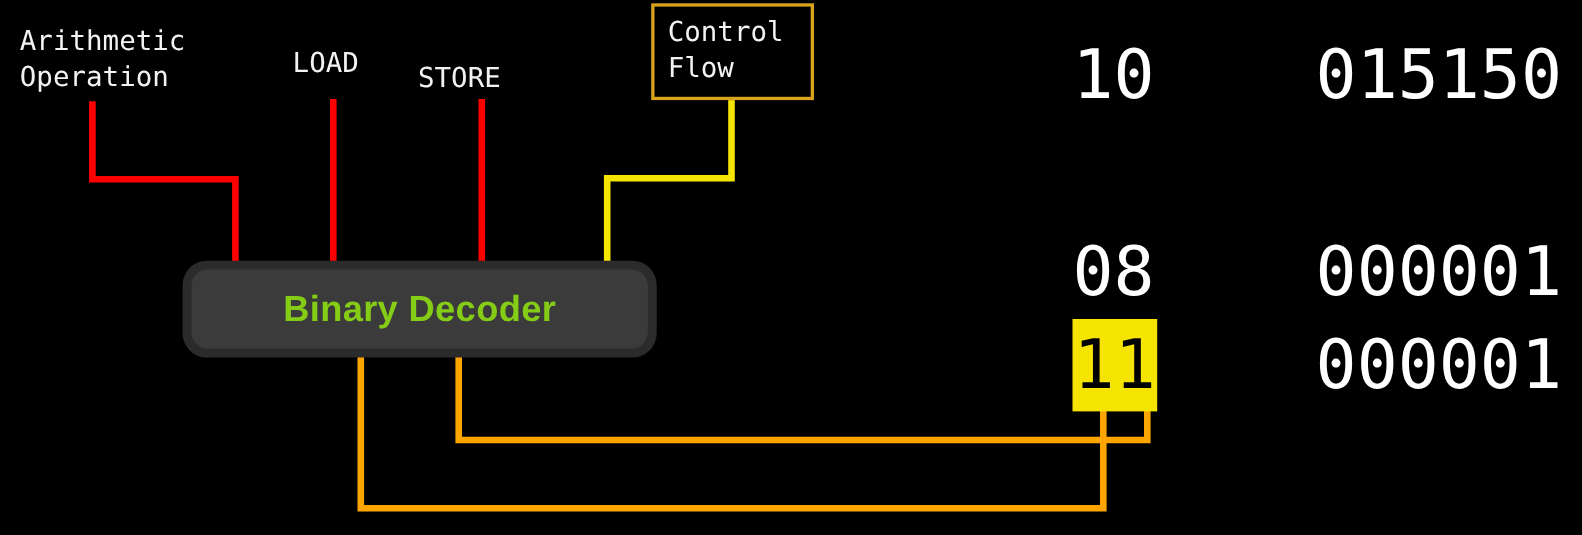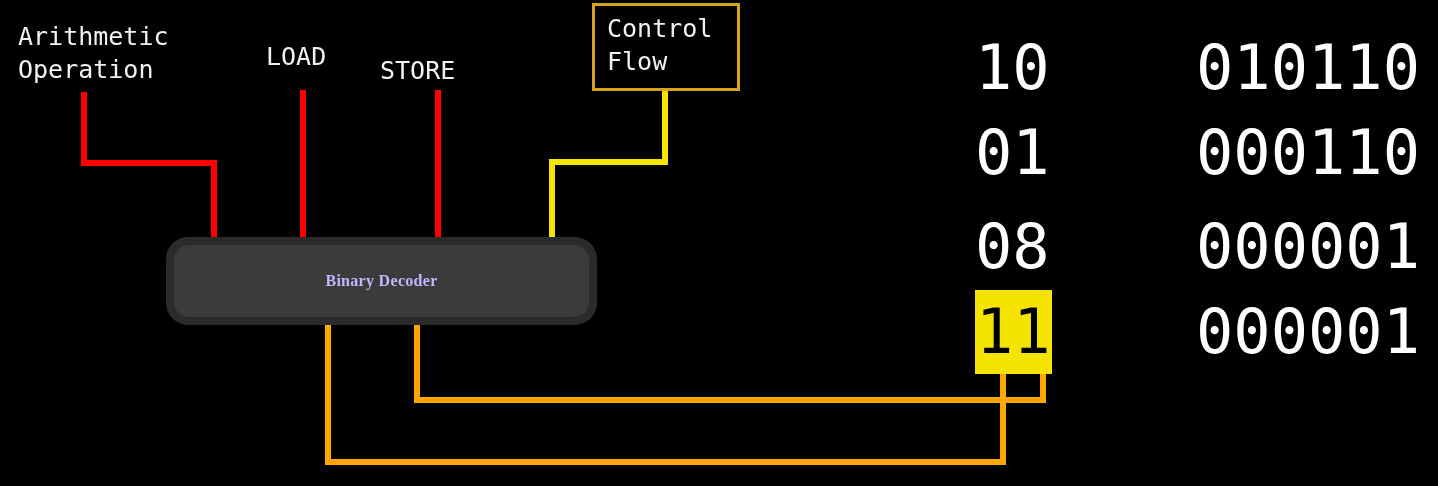--- a/index.html
+++ b/index.html
@@ -76,23 +76,23 @@
     width: 100%;
     height: 100%;
     box-sizing: border-box;
     background: #3b3b3b;
     border-radius: 15px;
     display: flex;
     align-items: center;
     justify-content: center;
   }
   #decoder-label {
-    color: #c4b5fd;
-    font-family: Liberation Serif, serif;
-    font-size: 16px;
+    color: #84cc16;
+    font-family: Liberation Sans, sans-serif;
+    font-size: 33px;
     font-weight: bold;
     letter-spacing: 0.3px;
   }
 
   
   .tt-row {
     position: absolute;
     height: 84px;
   }
   .tt-input, .tt-output {
@@ -149,27 +149,23 @@
   </div>
 
   <div id="decoder-node">
     <div id="decoder-inner">
       <span id="decoder-label">Binary Decoder</span>
     </div>
   </div>
 
   <div class="tt-row" id="row-0">
     <span class="tt-input">10</span>
-    <span class="tt-output">010110</span>
+    <span class="tt-output">015150</span>
   </div>
 
-  <div class="tt-row" id="row-1">
-    <span class="tt-input">01</span>
-    <span class="tt-output">000110</span>
-  </div>
 
   <div class="tt-row" id="row-2">
     <span class="tt-input">08</span>
     <span class="tt-output">000001</span>
   </div>
 
   <div class="tt-row highlight" id="row-3">
     <span class="tt-input">11</span>
     <span class="tt-output">000001</span>
   </div>

